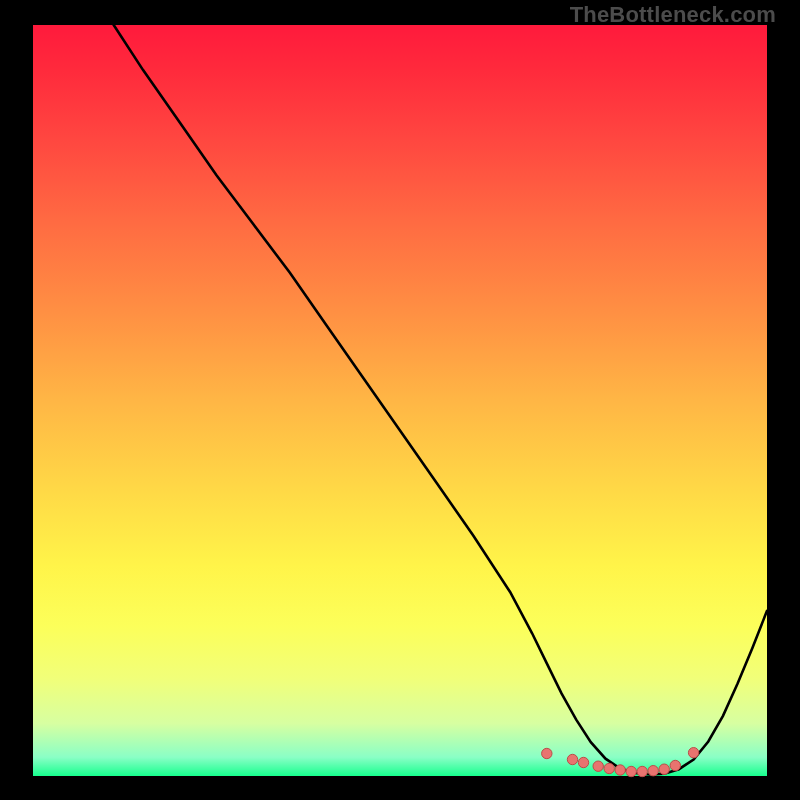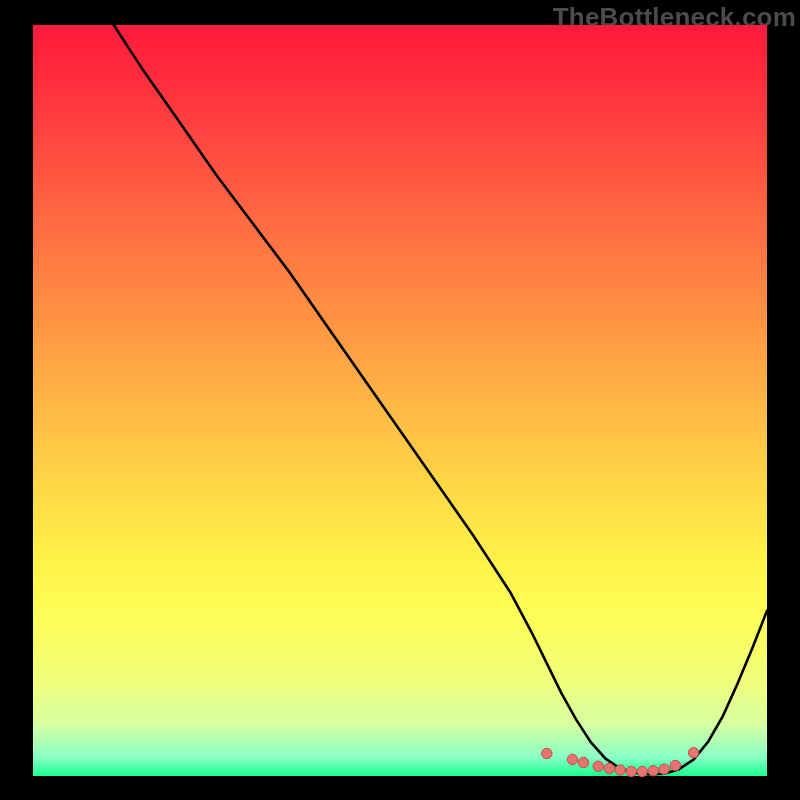--- a/index.html
+++ b/index.html
@@ -6,23 +6,23 @@
   html, body { width: 800px; height: 800px; overflow: hidden; background: #000; }
   .frame {
     position: relative;
     width: 800px;
     height: 800px;
     background: #000;
   }
   .watermark {
     position: absolute;
     top: 2px;
-    right: 4px;
+    right: 24px;
     font-family: Arial, Helvetica, sans-serif;
-    font-size: 26px;
+    font-size: 22px;
     font-weight: 600;
     color: #4c4c4c;
     letter-spacing: 0.2px;
   }
   .plot {
     position: absolute;
     left: 33px;
     top: 25px;
     width: 734px;
     height: 751px;

